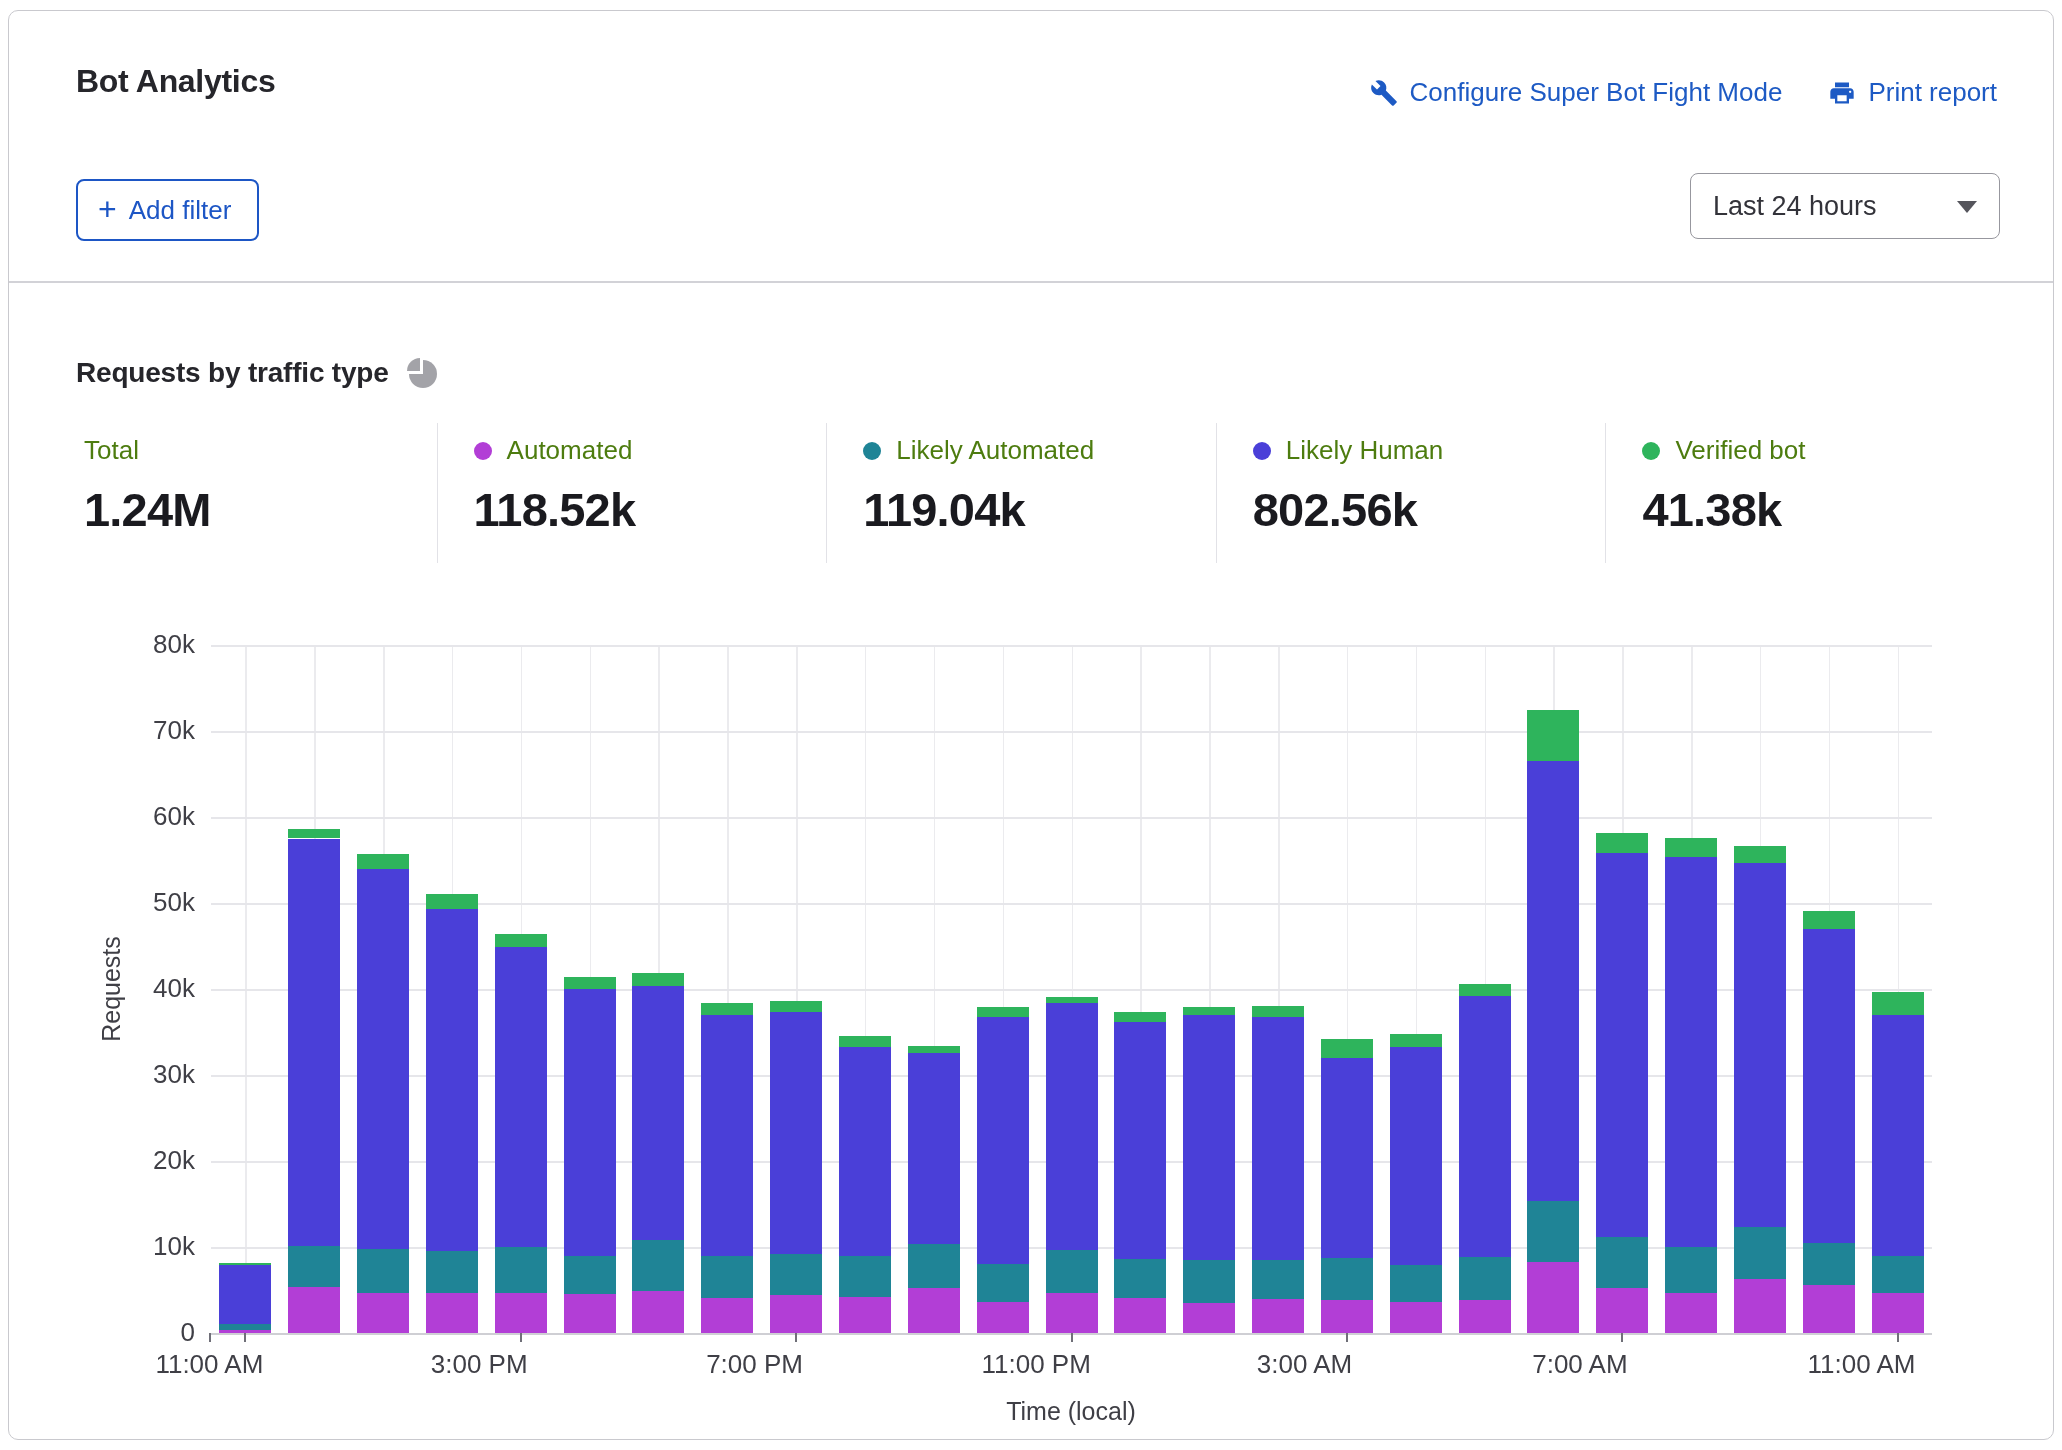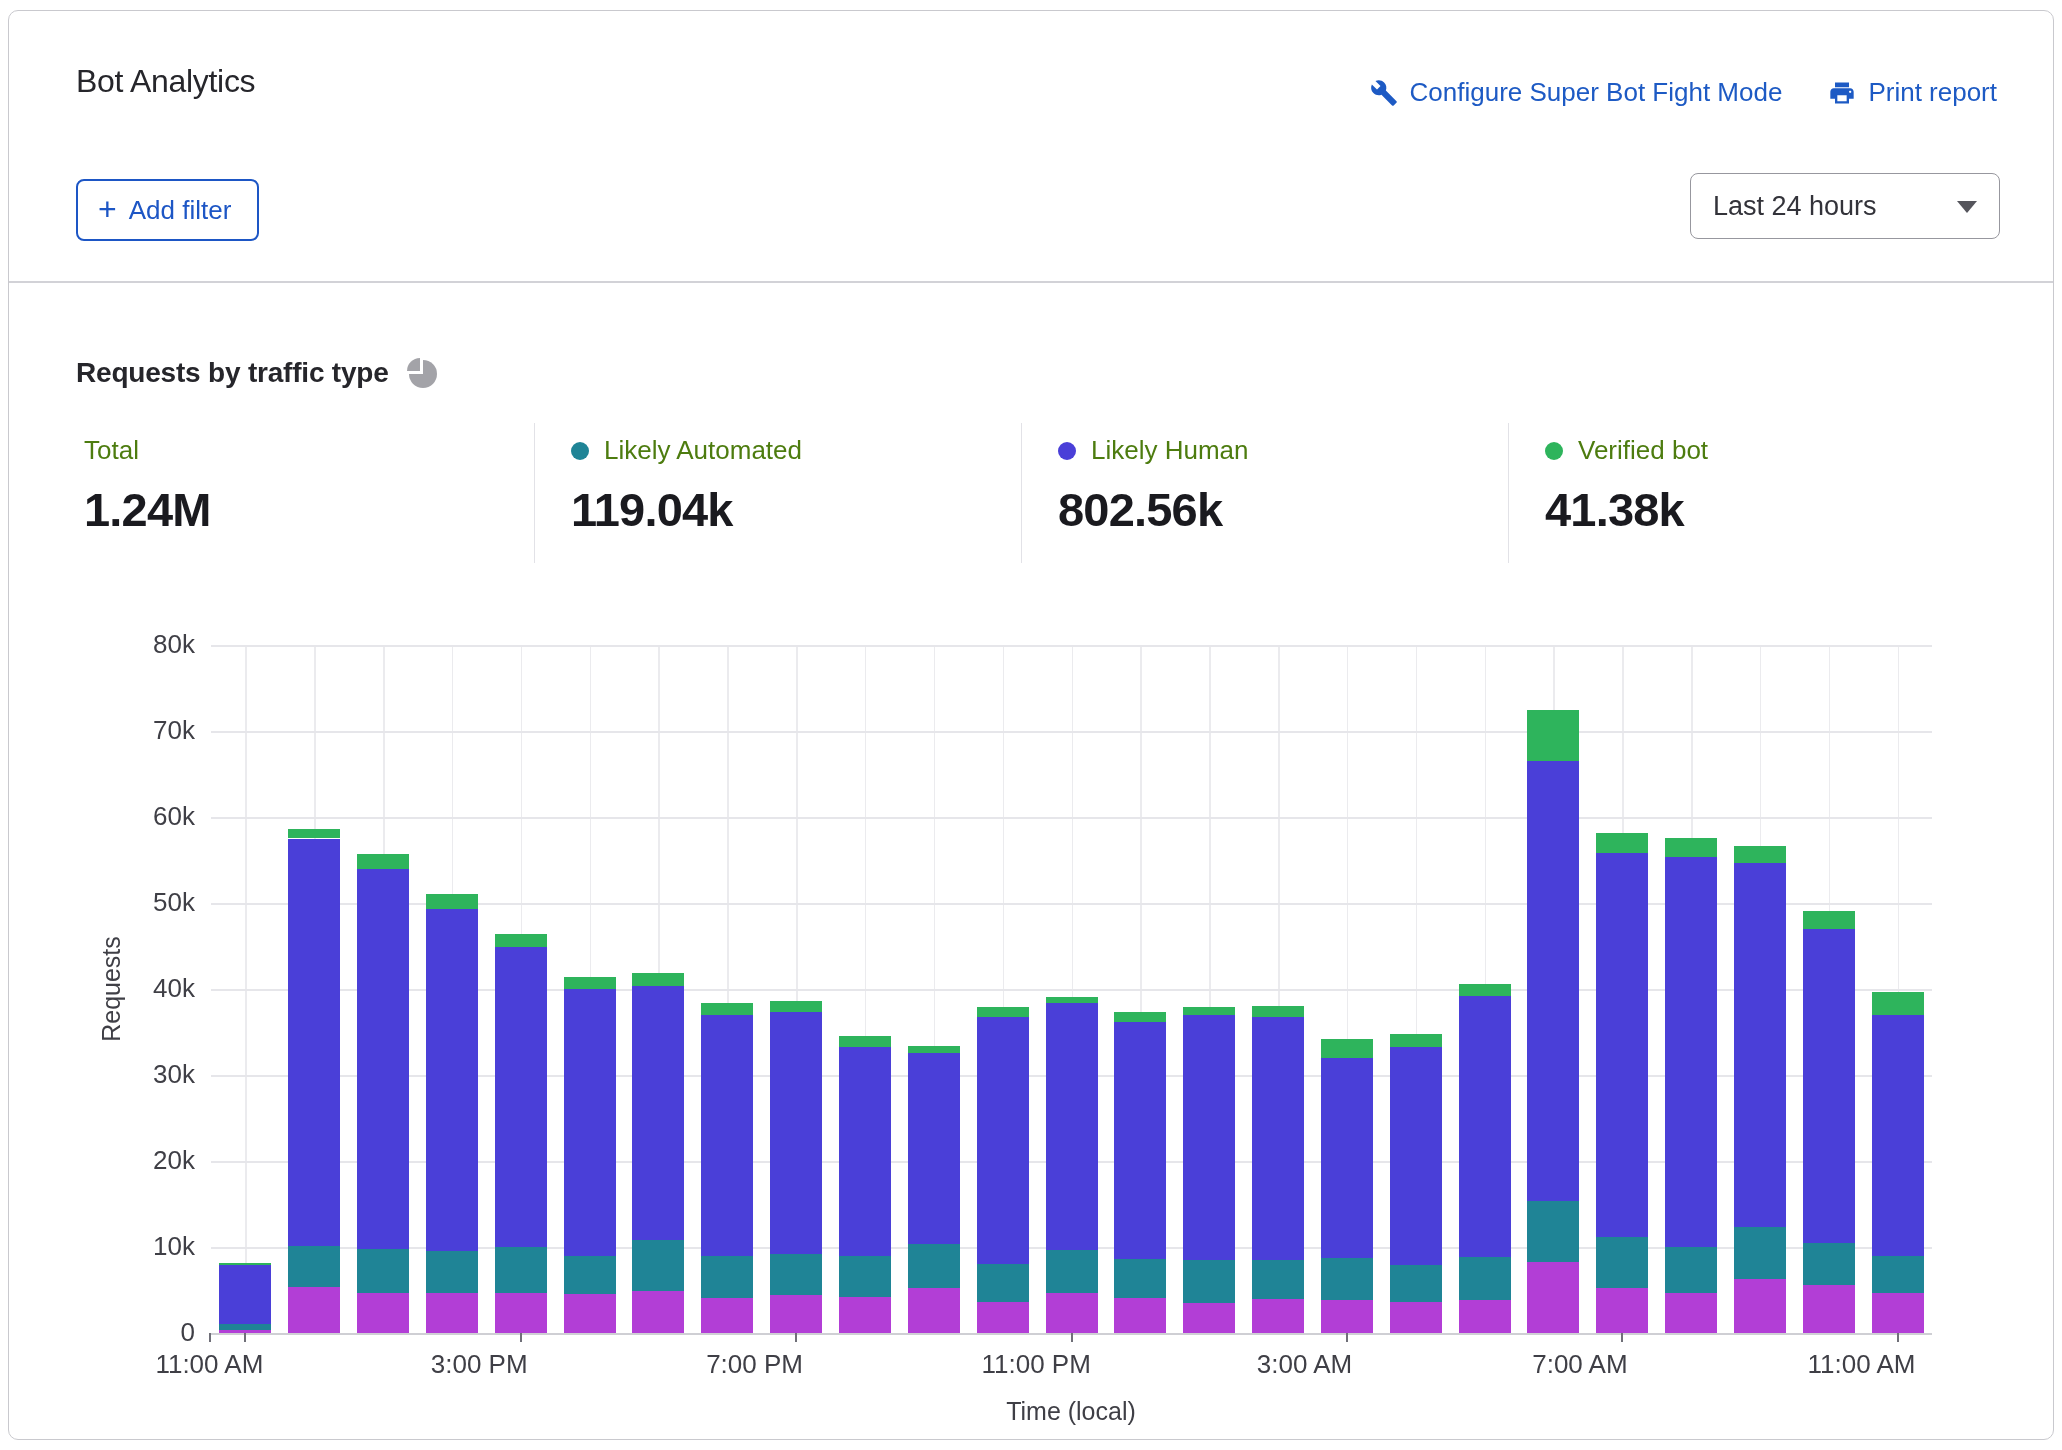--- a/index.html
+++ b/index.html
@@ -2,21 +2,21 @@
 <html><head>
 <meta charset="utf-8">
 <style>
   * { margin:0; padding:0; box-sizing:border-box; }
   html,body { width:2062px; height:1450px; background:#ffffff; overflow:hidden;
     font-family:"Liberation Sans","DejaVu Sans",sans-serif; -webkit-font-smoothing:antialiased; }
   .card { position:absolute; left:8px; top:10px; width:2046px; height:1430px;
     background:#fff; border:1.5px solid #c9c9ce; border-radius:10px; }
 
   
-  .page-title { position:absolute; left:67px; top:52px; font-size:32px; font-weight:400; color:#26262b; letter-spacing:-0.3px; }
+  .page-title { position:absolute; left:67px; top:52px; font-size:32px; font-weight:700; color:#26262b; letter-spacing:-0.3px; }
   .header-links { position:absolute; right:56px; top:66px; display:flex; align-items:center; gap:46px; }
   .hlink { display:flex; align-items:center; gap:12px; color:#1d5ac4; font-size:26px; cursor:pointer; text-decoration:none; }
   .hlink svg { display:block; }
 
   .add-filter { position:absolute; left:67px; top:168px; height:62px; padding:0 26px 0 20px;
     display:flex; align-items:center; gap:12px; background:#fff; border:2px solid #1d56c5; border-radius:8px;
     color:#1d56c5; font-size:26px; font-family:inherit; cursor:pointer; }
   .plus-glyph { font-size:32px; font-weight:400; line-height:1; margin-top:-3px; }
 
   .select { position:absolute; right:53px; top:162px; width:310px; height:66px; background:#fff;
@@ -101,20 +101,27 @@
         <span class="pie-slice"></span>
     </span>
   </div>
 
   <div class="stats">
     <div class="stat">
       <div class="stat-label-row">
         <span class="stat-label">Total</span>
       </div>
       <div class="stat-value">1.24M</div>
+    </div>
+    <div class="stat">
+      <div class="stat-label-row">
+        <span class="stat-dot" style="background: rgb(178, 62, 214);"></span>
+        <span class="stat-label">Automated</span>
+      </div>
+      <div class="stat-value">118.52k</div>
     </div>
     <div class="stat">
       <div class="stat-label-row">
         <span class="stat-dot" style="background: rgb(31, 132, 150);"></span>
         <span class="stat-label">Likely Automated</span>
       </div>
       <div class="stat-value">119.04k</div>
     </div>
     <div class="stat">
       <div class="stat-label-row">

